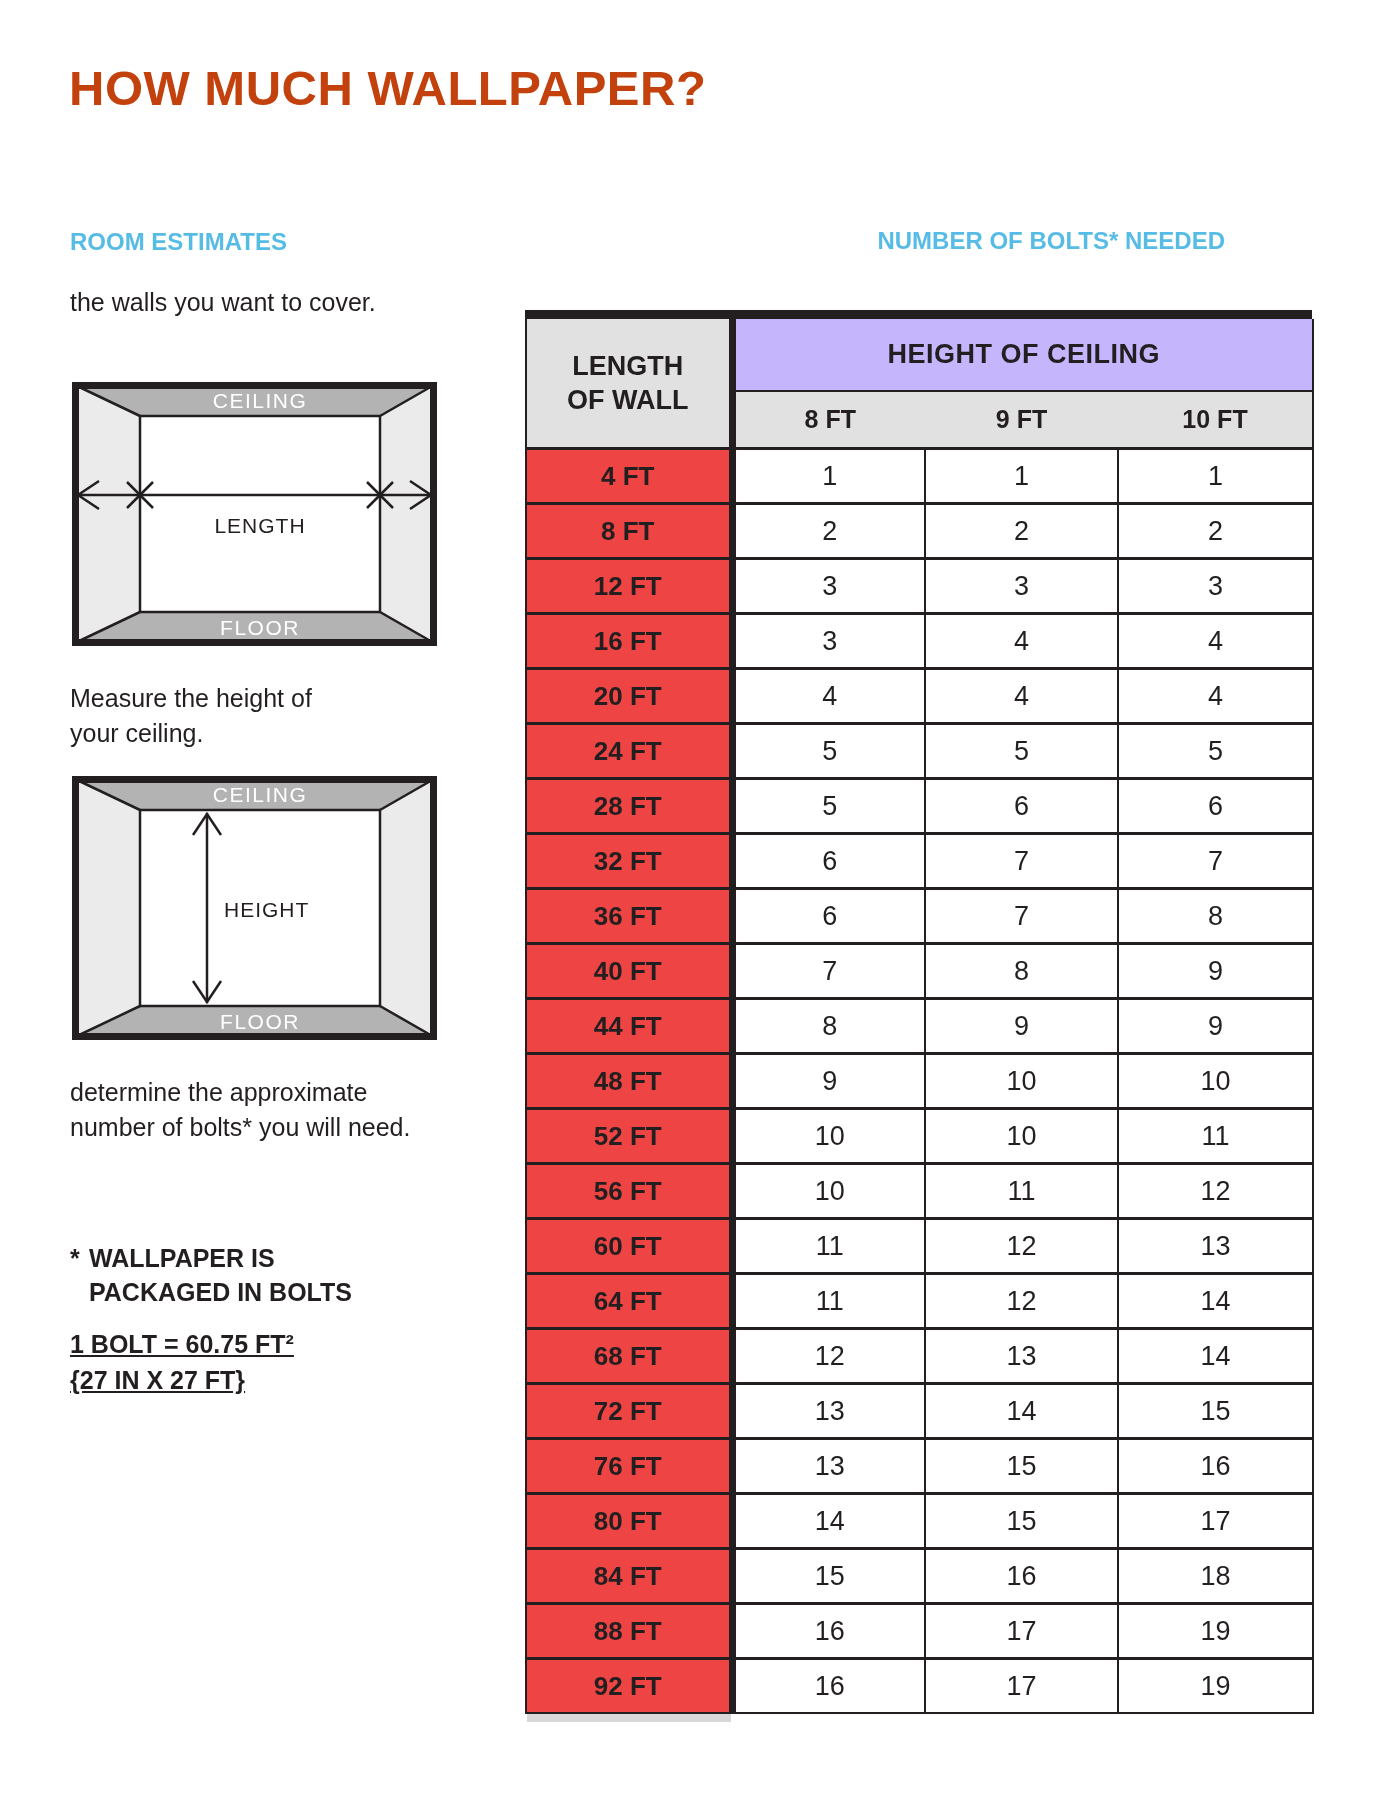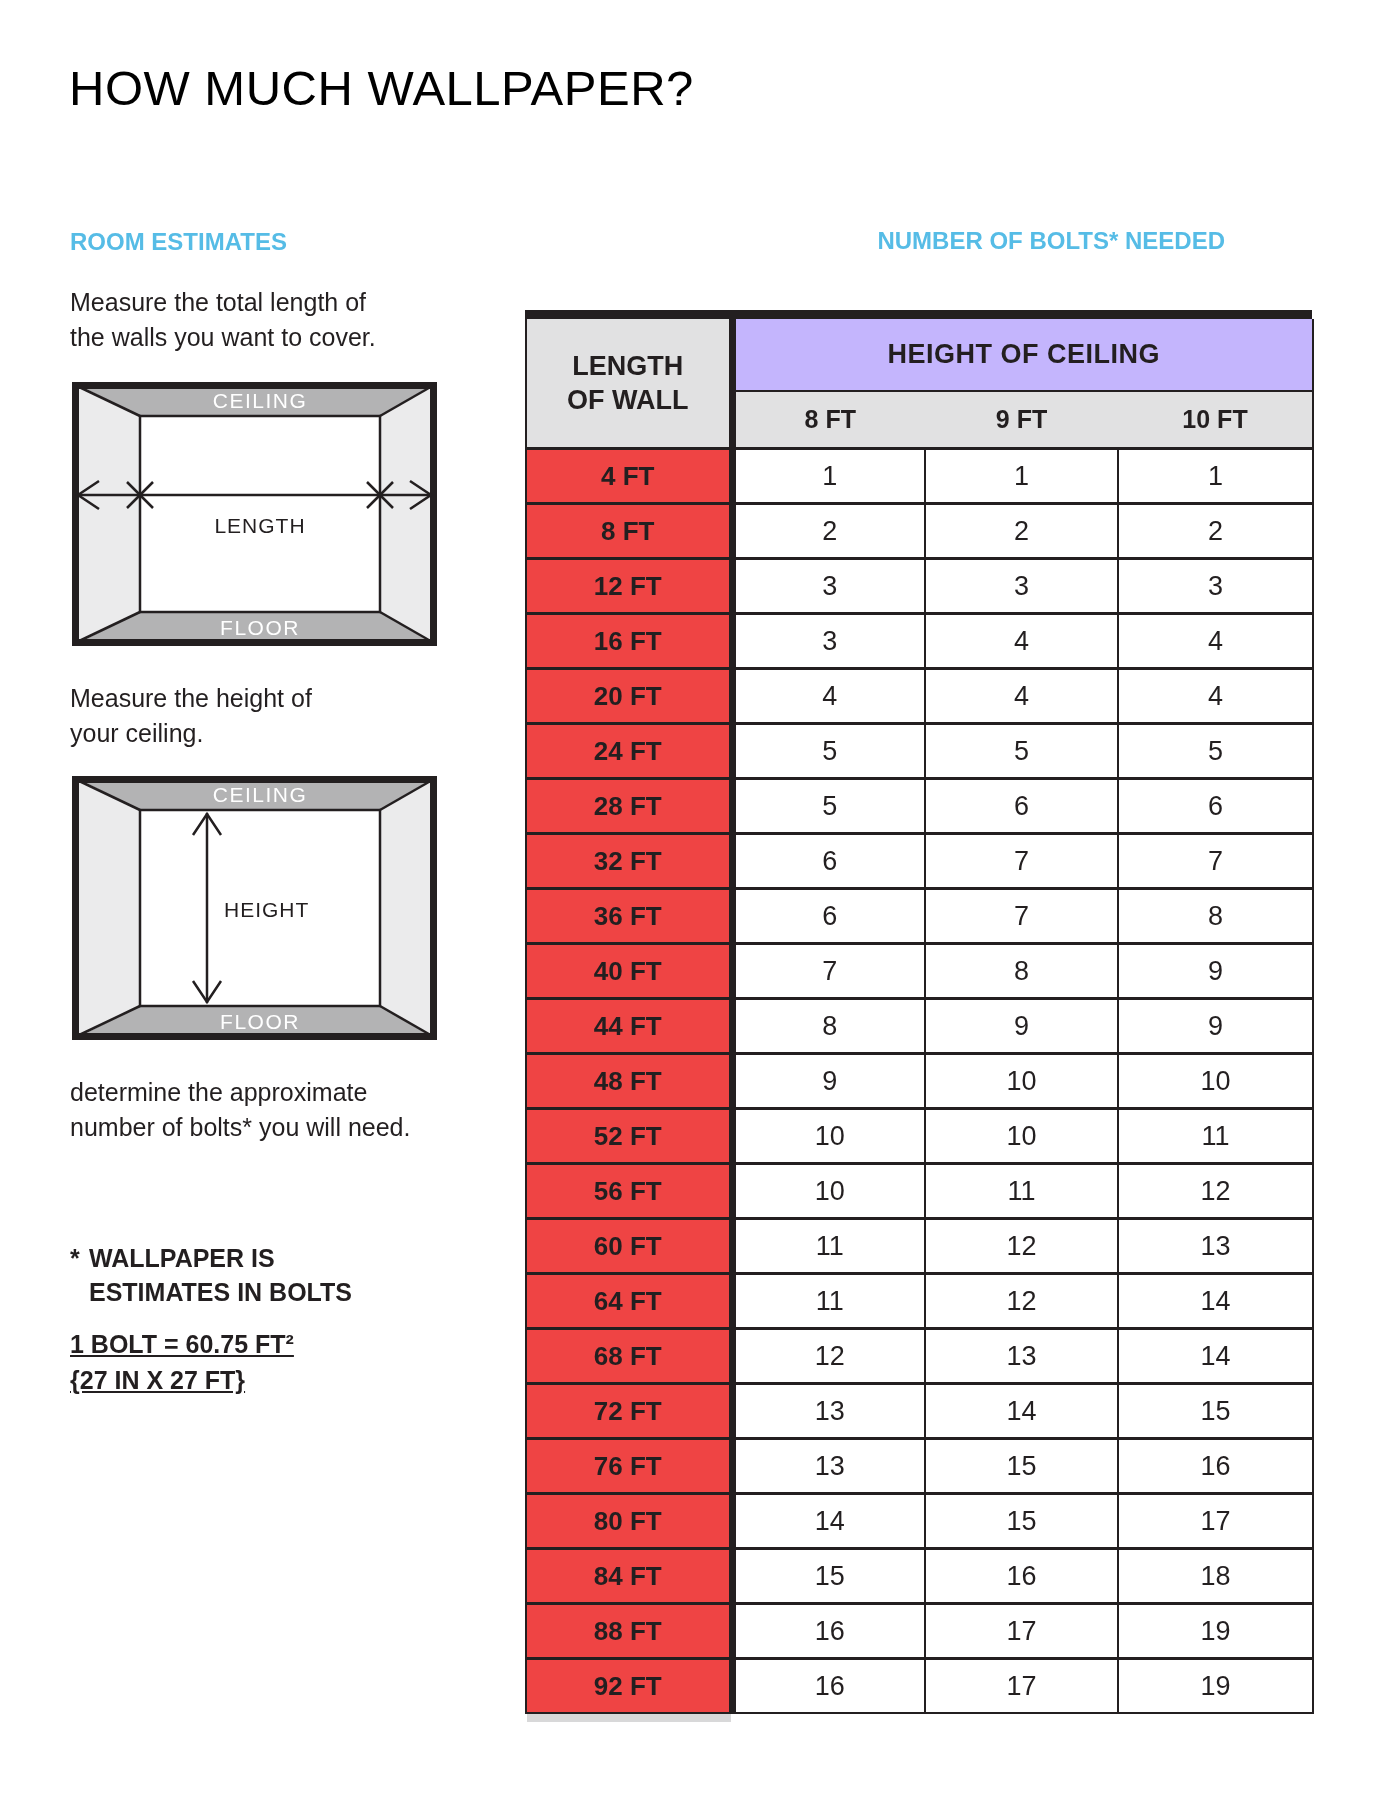--- a/index.html
+++ b/index.html
@@ -2,22 +2,22 @@
 <html><head>
 <meta charset="utf-8">
 <style>
   html,body { margin:0; padding:0; background:#ffffff; }
   .page {
     position:relative; width:1391px; height:1800px; background:#ffffff;
     font-family:"Liberation Sans","DejaVu Sans",sans-serif; color:#231F20; overflow:hidden;
   }
   .abs { position:absolute; }
   .page-title {
-    left:69px; top:60px; font-size:49px; font-weight:normal;
-    color:#000000; letter-spacing:0.5px; white-space:nowrap;
+    left:69px; top:60px; font-size:49px; font-weight:bold;
+    color:#c2410c; letter-spacing:0.5px; white-space:nowrap;
   }
   .sec-head { font-size:24px; font-weight:bold; color:#56BCE6; white-space:nowrap; }
   .para { font-size:25px; line-height:35px; white-space:nowrap; }
   .footnote { font-size:25px; line-height:34px; font-weight:bold; white-space:nowrap; }
   .footnote .star { display:inline-block; width:19px; }
   .footnote .indent { padding-left:19px; }
   .bolt-spec { font-size:25px; line-height:36px; font-weight:bold; white-space:nowrap;text-decoration:underline; }
 
   .tbl-heading { left:525px; top:227px; width:700px; text-align:right; }
 
@@ -44,21 +44,20 @@
 </head>
 <body>
 
 <div class="page">
 
   <div class="abs page-title">HOW MUCH WALLPAPER?</div>
 
   <div class="abs sec-head" style="left:70px; top:228px;">ROOM ESTIMATES</div>
 
   <div class="abs para" style="left:70px; top:285px;">
-    <div>Measure the total length of</div>
     <div>the walls you want to cover.</div>
   </div>
 
   <svg class="abs diagram" style="top:382px;" viewBox="0 0 365 264">
     <polygon points="0,0 365,0 308,34 68,34" fill="#B3B3B4"></polygon>
     <polygon points="0,264 68,230 308,230 365,264" fill="#B3B3B4"></polygon>
     <polygon points="0,0 68,34 68,230 0,264" fill="#EBEBEC"></polygon>
     <polygon points="365,0 308,34 308,230 365,264" fill="#EBEBEC"></polygon>
     <rect x="68" y="34" width="240" height="196" fill="#ffffff" stroke="#231F20" stroke-width="2.5"></rect>
     <g stroke="#231F20" stroke-width="2.5">
@@ -110,21 +109,21 @@
     <text x="152" y="141" text-anchor="start" fill="#231F20" font-size="21" letter-spacing="1">HEIGHT</text>
   </svg>
 
   <div class="abs para" style="left:70px; top:1075px;">
     <div>determine the approximate</div>
     <div>number of bolts* you will need.</div>
   </div>
 
   <div class="abs footnote" style="left:70px; top:1241px;">
     <div><span class="star">*</span><span>WALLPAPER IS</span></div>
-    <div class="indent">ESTIMATES IN BOLTS</div>
+    <div class="indent">PACKAGED IN BOLTS</div>
   </div>
 
   <div class="abs bolt-spec" style="left:70px; top:1326px;">
     <div>1 BOLT = 60.75 FT²</div>
     <div>{27 IN X 27 FT}</div>
   </div>
 
   <div class="abs sec-head tbl-heading">NUMBER OF BOLTS* NEEDED</div>
 
   <div class="abs tbl-wrap">

